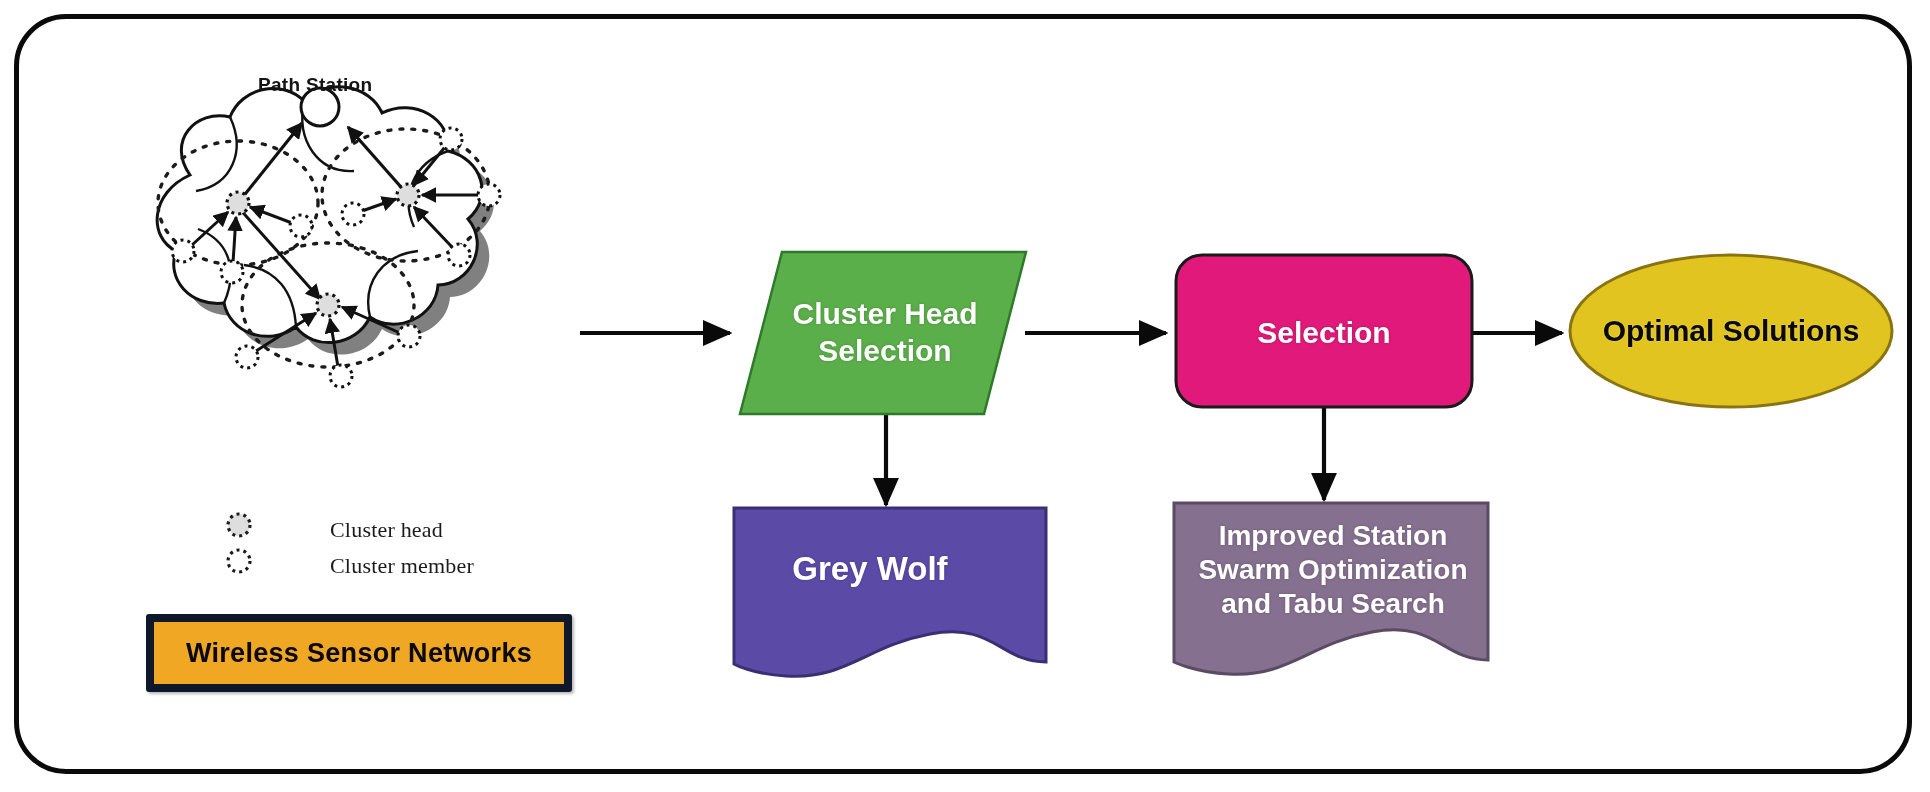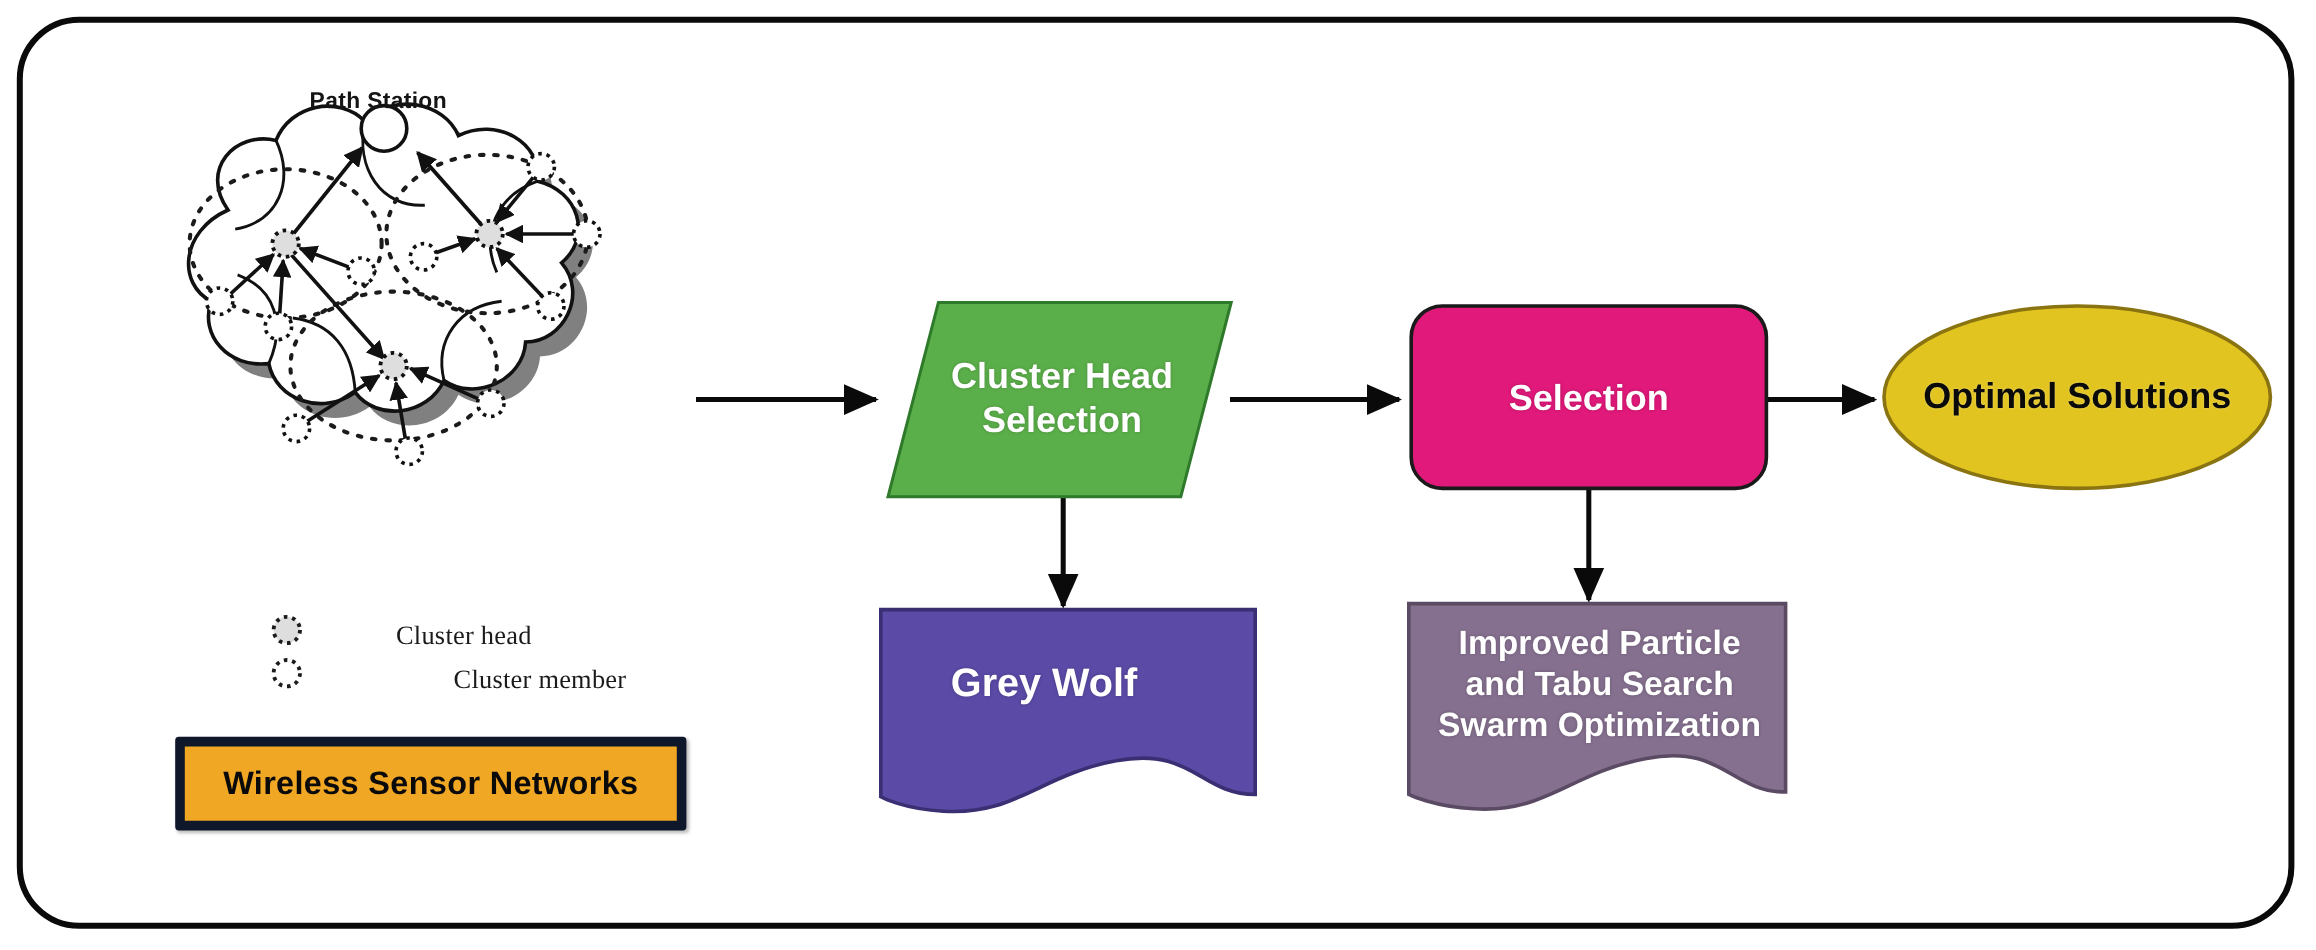--- a/index.html
+++ b/index.html
@@ -12,21 +12,21 @@
   }
 
   .wsn-svg{position:absolute;left:70px;top:55px;width:520px;height:400px;}
   .legend-svg{position:absolute;left:215px;top:505px;width:360px;height:80px;}
 
   .legend-label{
     position:absolute;font-family:"Liberation Serif",serif;font-size:22px;color:#1b1b1b;
     letter-spacing:.2px;white-space:nowrap;
   }
   #legend-head-label{left:330px;top:517px;}
-  #legend-member-label{left:330px;top:553px;margin-left:48px;}
+  #legend-member-label{left:330px;top:553px;}
 
   .base-station-label{
     position:absolute;left:258px;top:74px;font-size:19px;font-weight:bold;color:#141414;
     letter-spacing:.3px;white-space:nowrap;
   }
 
   .wsn-box{
     position:absolute;left:146px;top:614px;width:410px;height:62px;
     background:#EFA724;border:8px solid #0f172a;border-radius:3px;
     display:flex;align-items:center;justify-content:center;
@@ -201,19 +201,19 @@
   </div>
 
   <div id="txt-gwo" class="node-text">
     <div>
       <div>Grey Wolf</div>
     </div>
   </div>
 
   <div id="txt-ipso" class="node-text">
     <div>
-      <div>Improved Particle</div>
+      <div>Improved Station</div>
+      <div>Swarm Optimization</div>
       <div>and Tabu Search</div>
-      <div>Swarm Optimization</div>
     </div>
   </div>
 
 </div>
 
 </body></html>

